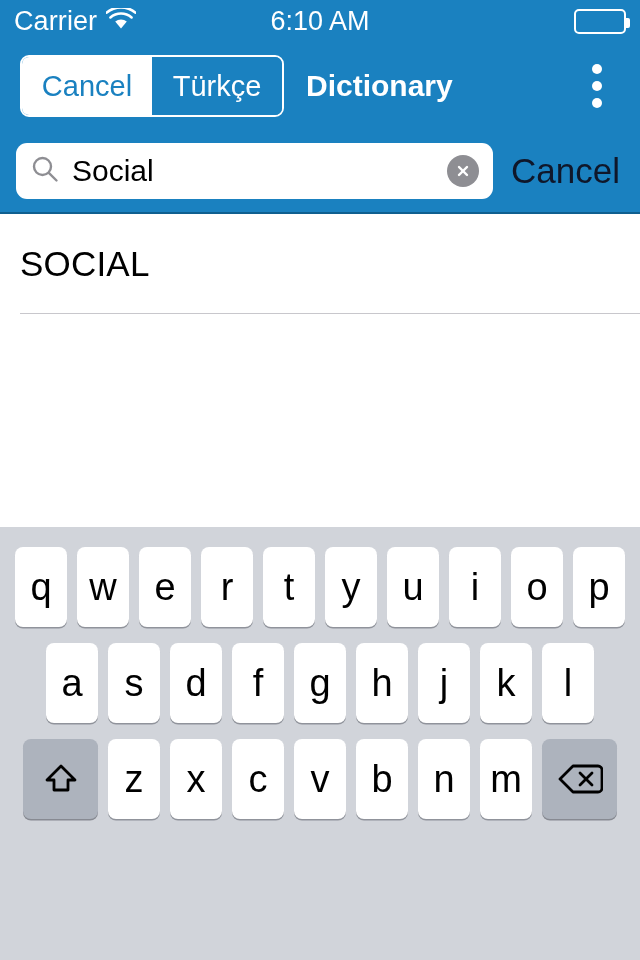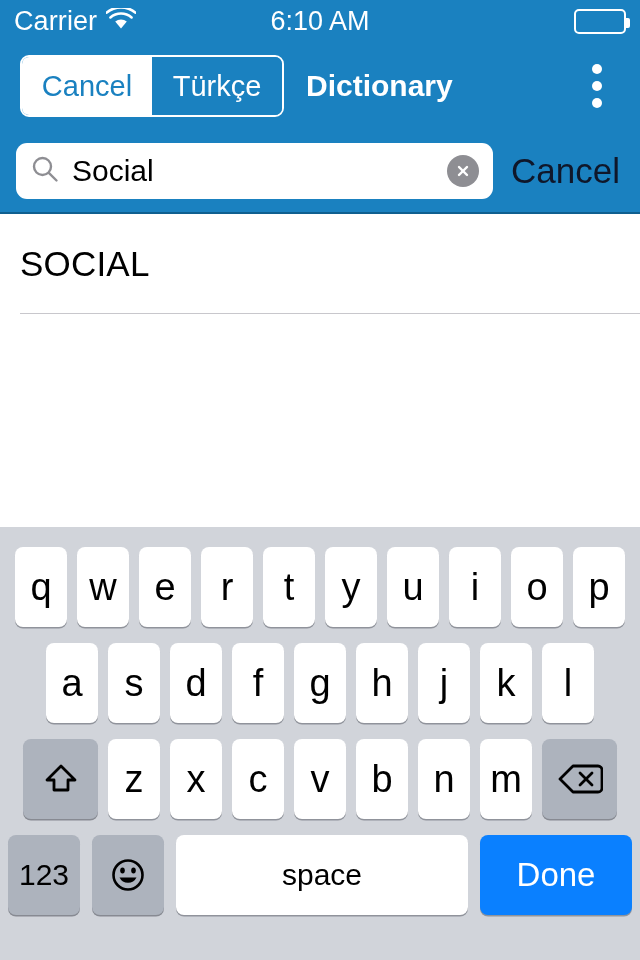--- a/index.html
+++ b/index.html
@@ -242,29 +242,16 @@
       <div class="key letter">m</div>
       <div class="key gray wide-del">
         <svg width="46" height="34" viewBox="0 0 46 34">
           <path d="M16 4 L41 4 A4 4 0 0 1 45 8 L45 26 A4 4 0 0 1 41 30 L16 30 L3 17 Z" fill="none" stroke="#000000" stroke-width="2.8" stroke-linejoin="round"></path>
           <line x1="23" y1="11" x2="35" y2="23" stroke="#000000" stroke-width="2.8" stroke-linecap="round"></line>
           <line x1="35" y1="11" x2="23" y2="23" stroke="#000000" stroke-width="2.8" stroke-linecap="round"></line>
         </svg>
       </div>
     </div>
 
-    <div class="kb-row r4">
-      <div class="key gray num">123</div>
-      <div class="key gray emoji">
-        <svg width="38" height="38" viewBox="0 0 38 38">
-          <circle cx="19" cy="19" r="14.5" fill="none" stroke="#000000" stroke-width="2.6"></circle>
-          <ellipse cx="13.5" cy="14.5" rx="2.3" ry="3" fill="#000000"></ellipse>
-          <ellipse cx="24.5" cy="14.5" rx="2.3" ry="3" fill="#000000"></ellipse>
-          <path d="M10.5 21.5 A9.5 9.5 0 0 0 27.5 21.5 Z" fill="#000000"></path>
-        </svg>
-      </div>
-      <div class="key space">space</div>
-      <div class="key done">Done</div>
-    </div>
 
   </div>
 
 </div>
 
 </body></html>

